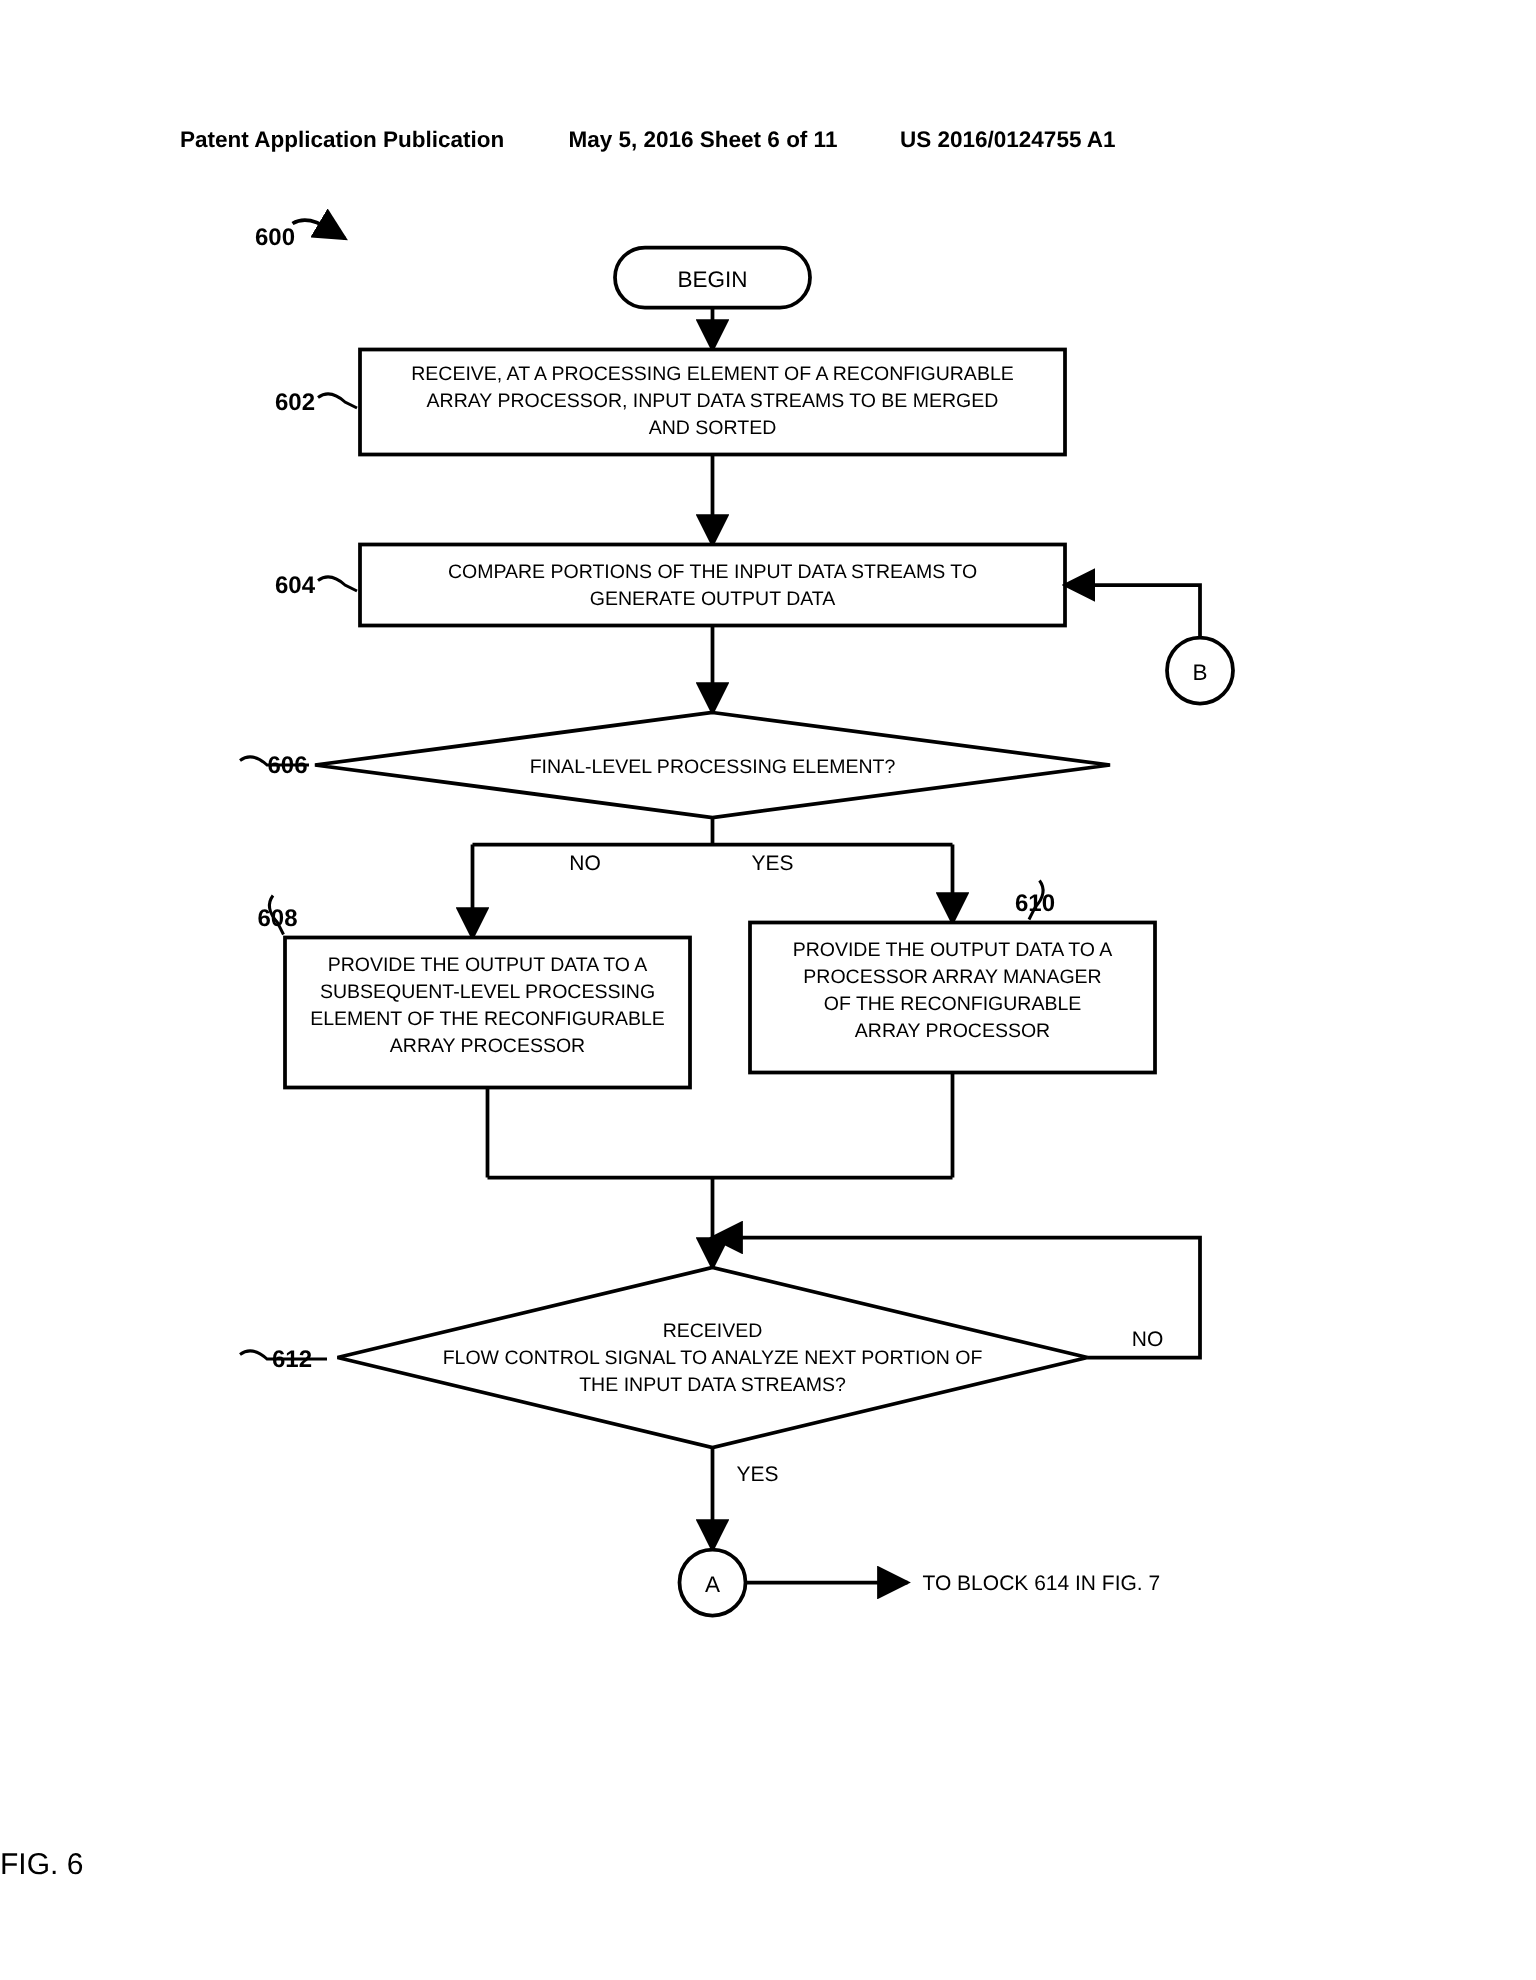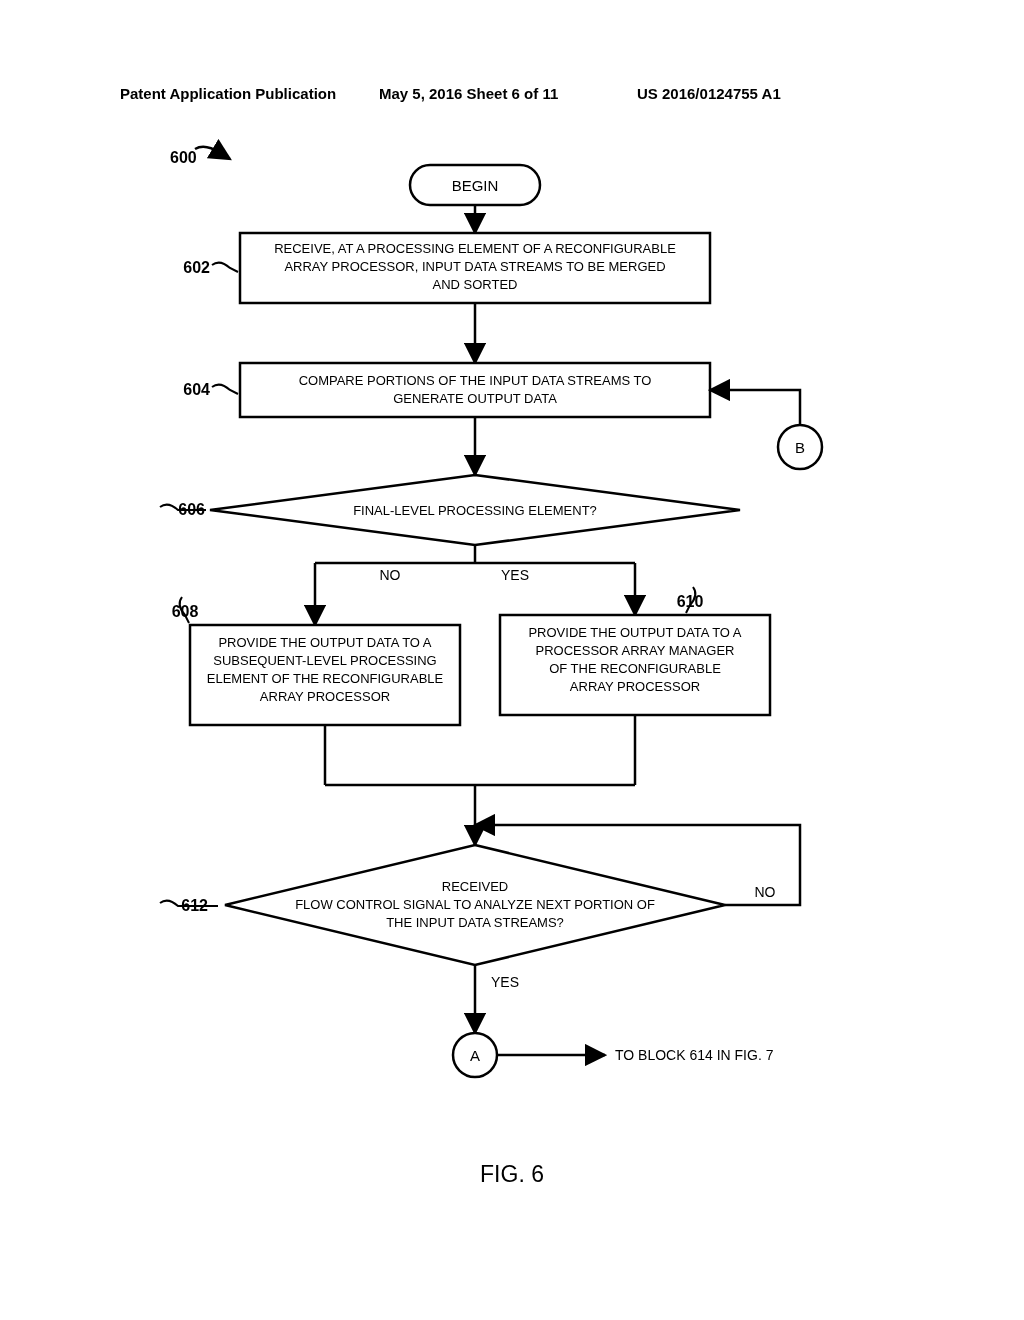--- a/index.html
+++ b/index.html
@@ -1,23 +1,23 @@
 <!DOCTYPE html>
 <html><head>
 <meta charset="utf-8">
 <style>
 html,body{margin:0;padding:0;font-family:Arial,Helvetica,sans-serif;background:#fff;color:#000}
 .page{width:1024px;height:1320px;position:relative}
 .hdr{position:absolute;top:85px;left:0;width:100%;font-size:15px;font-weight:700}
 .hdr .l{position:absolute;left:120px}
 .hdr .c{position:absolute;left:379px}
-.hdr .r{position:absolute;left:637px}
+.hdr .r{position:absolute;left:600px}
 svg{position:absolute;top:125px;left:100px}
 svg text{font-family:Arial,Helvetica,sans-serif}
-.figcap{position:absolute;top:1161px;width:100%;text-align:center;font-size:23px}
+.figcap{position:absolute;top:1232px;width:100%;text-align:left;font-size:20px}
 </style>
 </head>
 <body>
 
 <div class="page">
 
   <div class="hdr">
     <span class="l">Patent Application Publication</span>
     <span class="c">May 5, 2016  Sheet 6 of 11</span>
     <span class="r">US 2016/0124755 A1</span>

